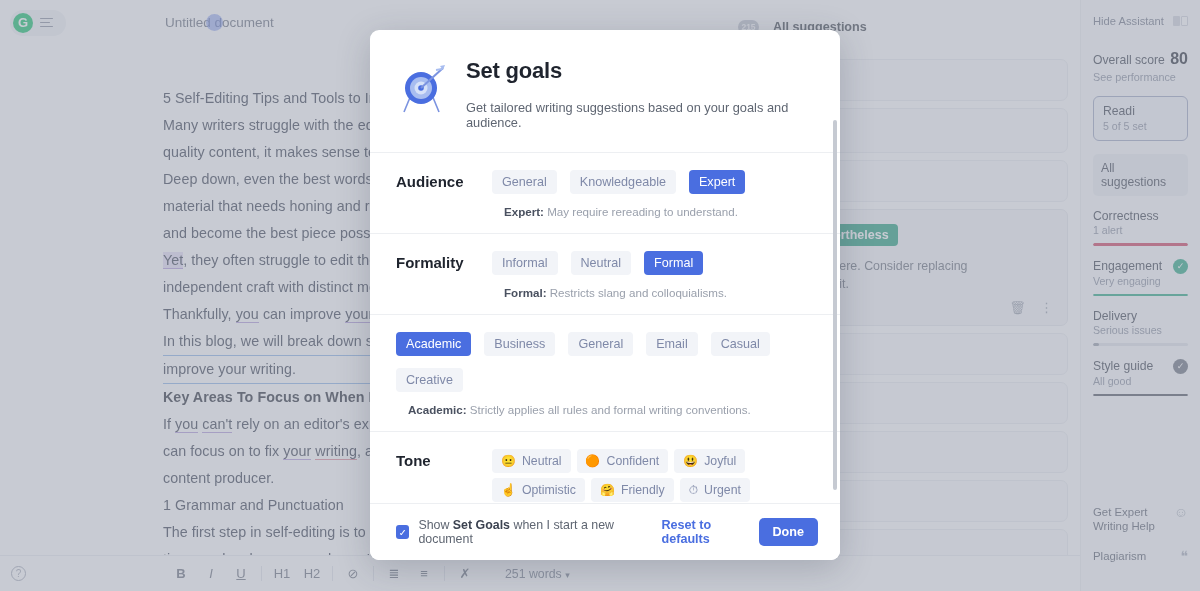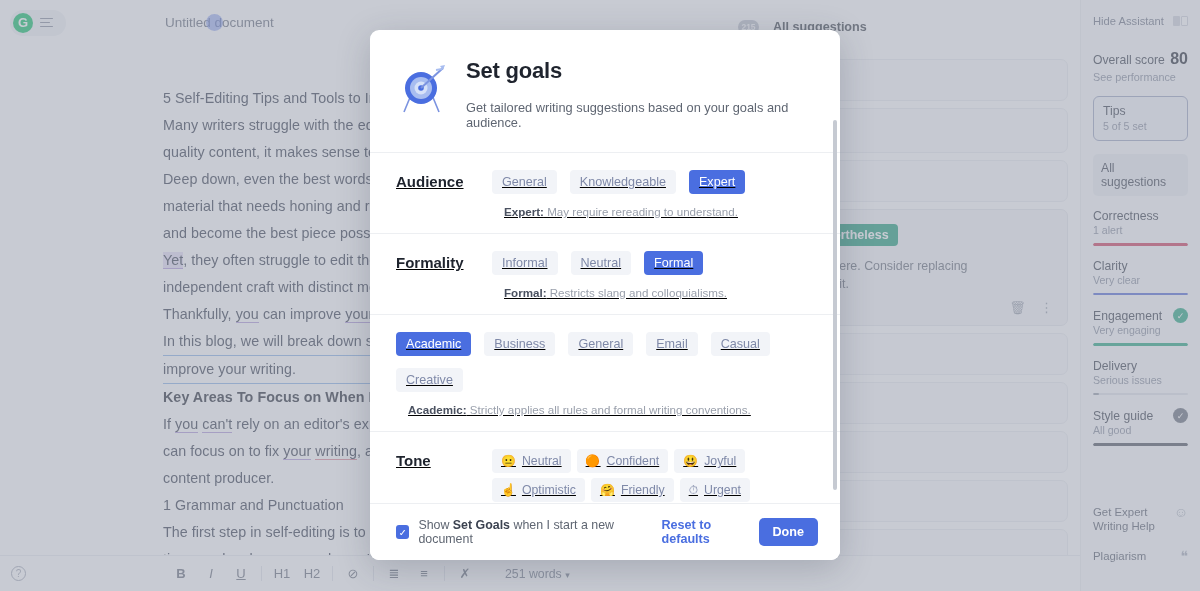--- a/index.html
+++ b/index.html
@@ -193,21 +193,20 @@
   }
   .m-head { display: flex; gap: 16px; padding: 28px 30px 22px 26px; align-items: flex-start; }
   .m-title { font-size: 22px; font-weight: bold; color: #1f242e; letter-spacing: -0.2px; }
   .m-sub { margin-top: 16px; font-size: 12.8px; color: #5f6672; }
   .target-ic { flex: 0 0 auto; width: 54px; height: 54px; margin-top: 4px; }
 
   .m-sec {
     display: flex; gap: 18px;
     padding: 17px 14px 15px 26px;
     border-top: 1px solid #edeff2;
-    text-decoration: underline;
   }
   .m-sec-label {
     flex: 0 0 78px;
     font-size: 15px; font-weight: bold; color: #1f242e;
     padding-top: 3px;
   }
   .m-sec-body { flex: 1 1 auto; }
   .pill-row { display: flex; flex-wrap: wrap; gap: 12px; }
   .pill {
     font-size: 12.6px;
@@ -361,42 +360,33 @@
         </span>
     </div>
 
     <div class="score-row">
       <span class="score-lbl">Overall score</span>
       <span class="score-val">80</span>
     </div>
     <div class="see-perf">See performance</div>
 
     <div class="goals-box">
-      <div class="goals-t">Tips</div>
+      <div class="goals-t">Readi</div>
       <div class="goals-s">5 of 5 set</div>
     </div>
 
     <div class="all-sugg-item">All suggestions</div>
 
     <div class="metric">
       <div class="metric-head">
           <span class="metric-t">Correctness</span>
         </div>
       <div class="metric-s">1 alert</div>
       <div class="bar">
           <i style="width:100%;background:#d0415f"></i>
-        </div>
-    </div>
-    <div class="metric">
-      <div class="metric-head">
-          <span class="metric-t">Clarity</span>
-        </div>
-      <div class="metric-s">Very clear</div>
-      <div class="bar">
-          <i style="width:100%;background:#5a6fd8"></i>
         </div>
     </div>
     <div class="metric">
       <div class="metric-head">
         <span class="metric-t">Engagement</span>
         <span class="tick" style="background:#2aa884">✓</span>
       </div>
       <div class="metric-s">Very engaging</div>
       <div class="bar">
           <i style="width:100%;background:#2aa884"></i>

